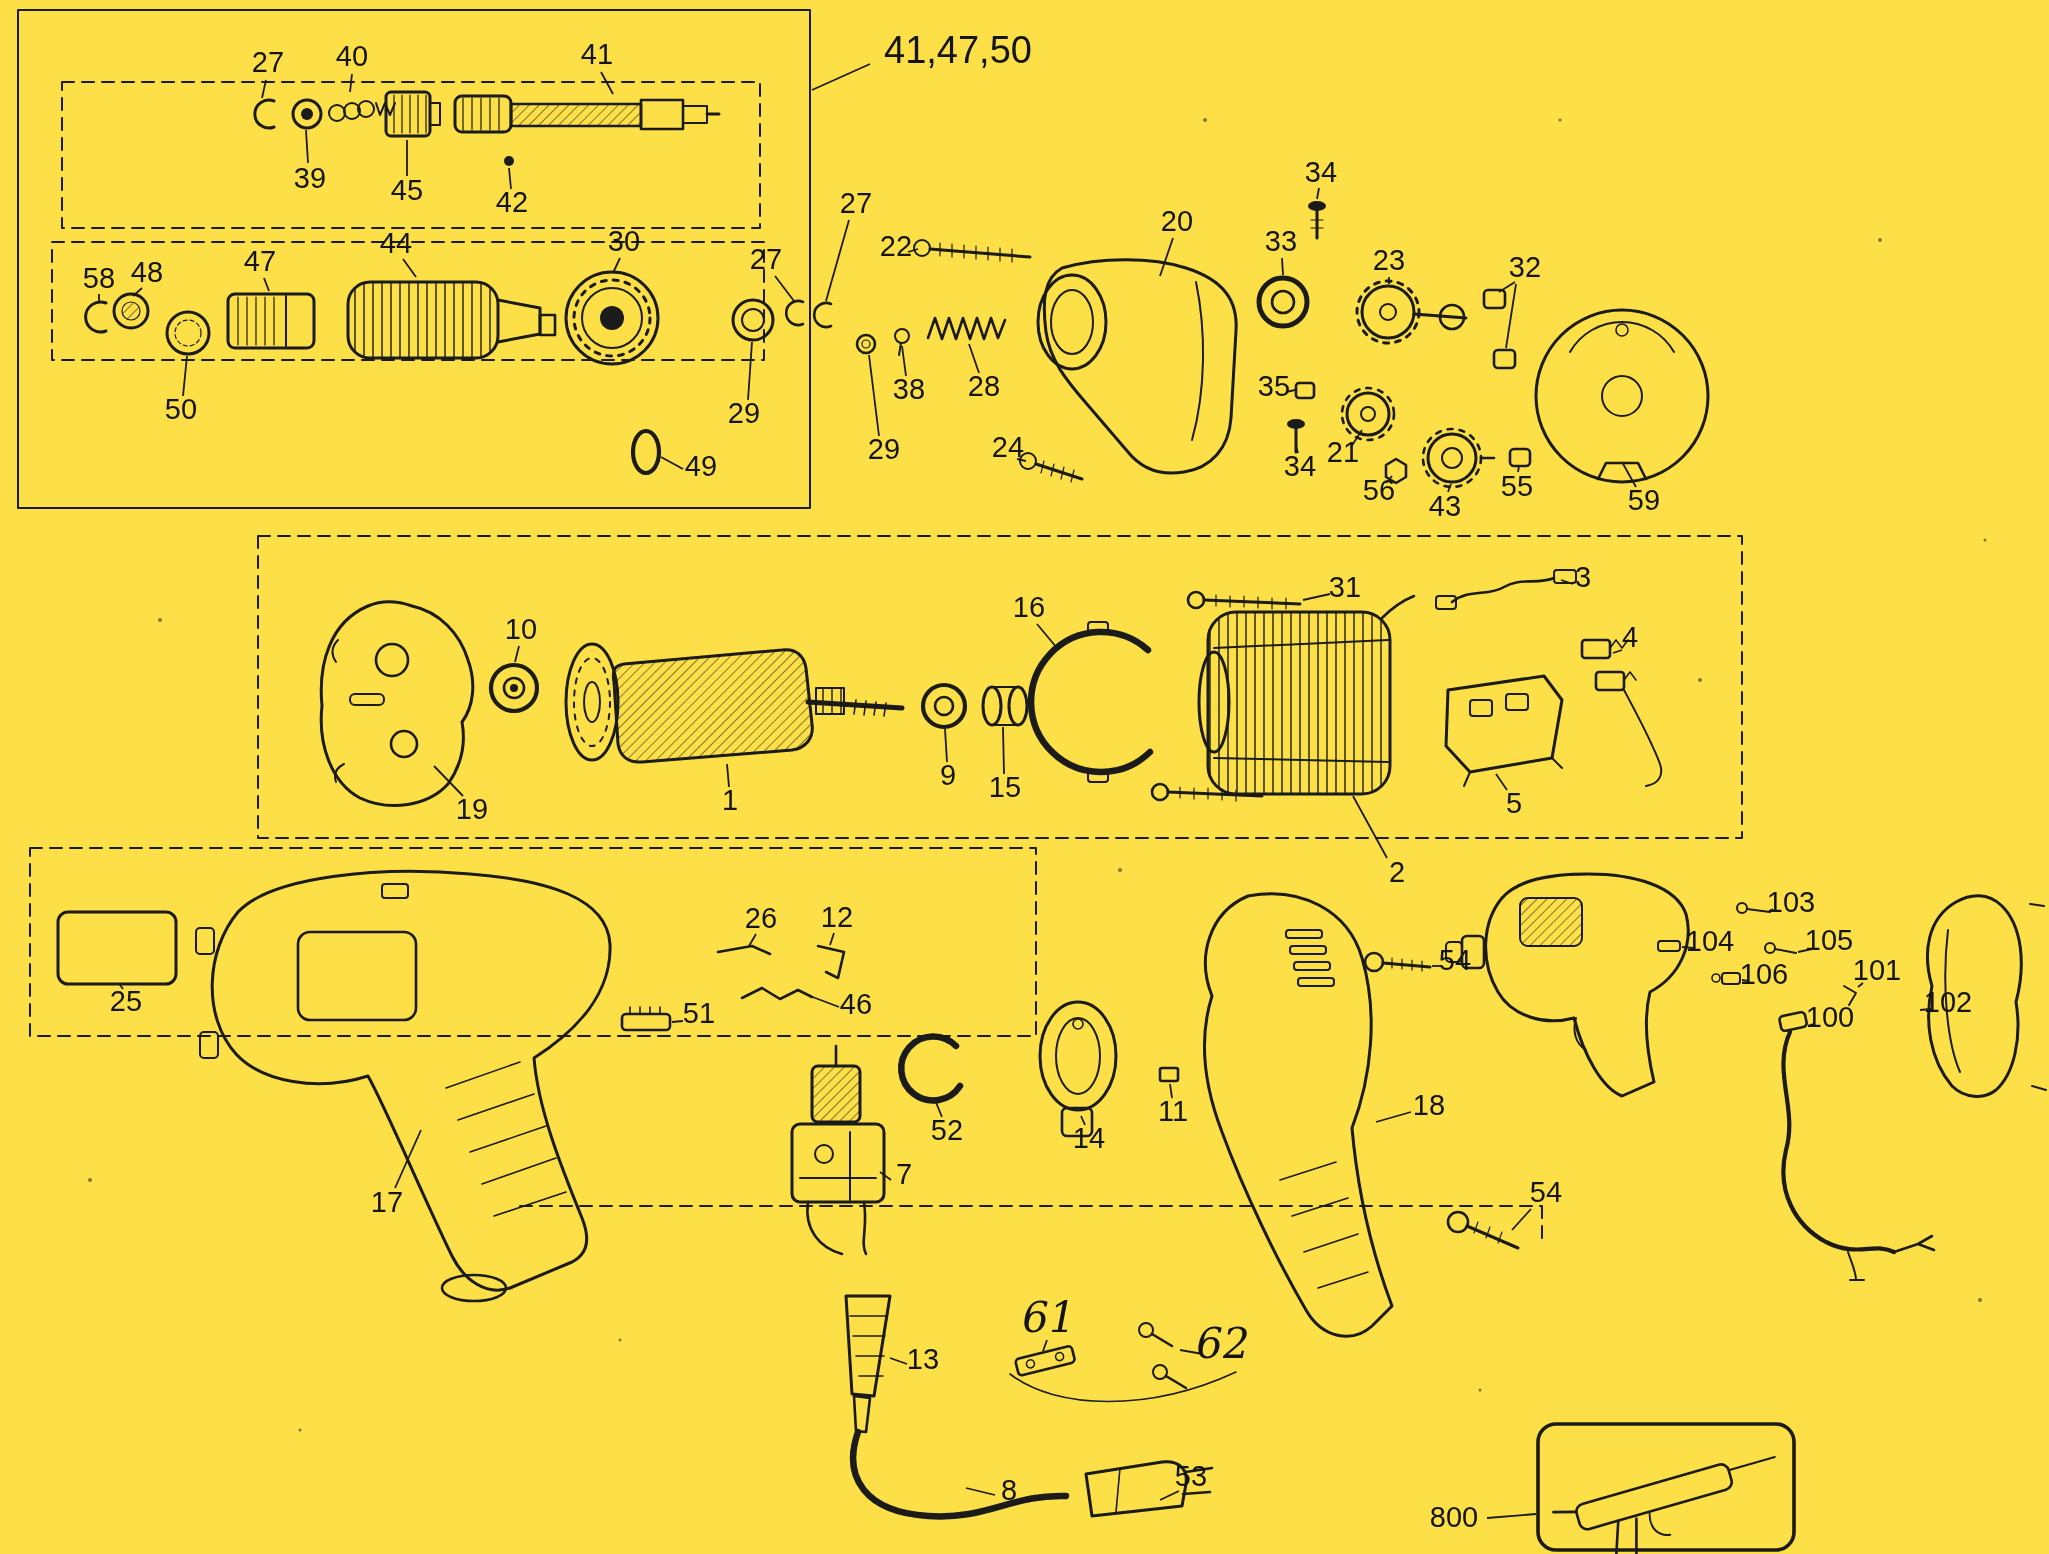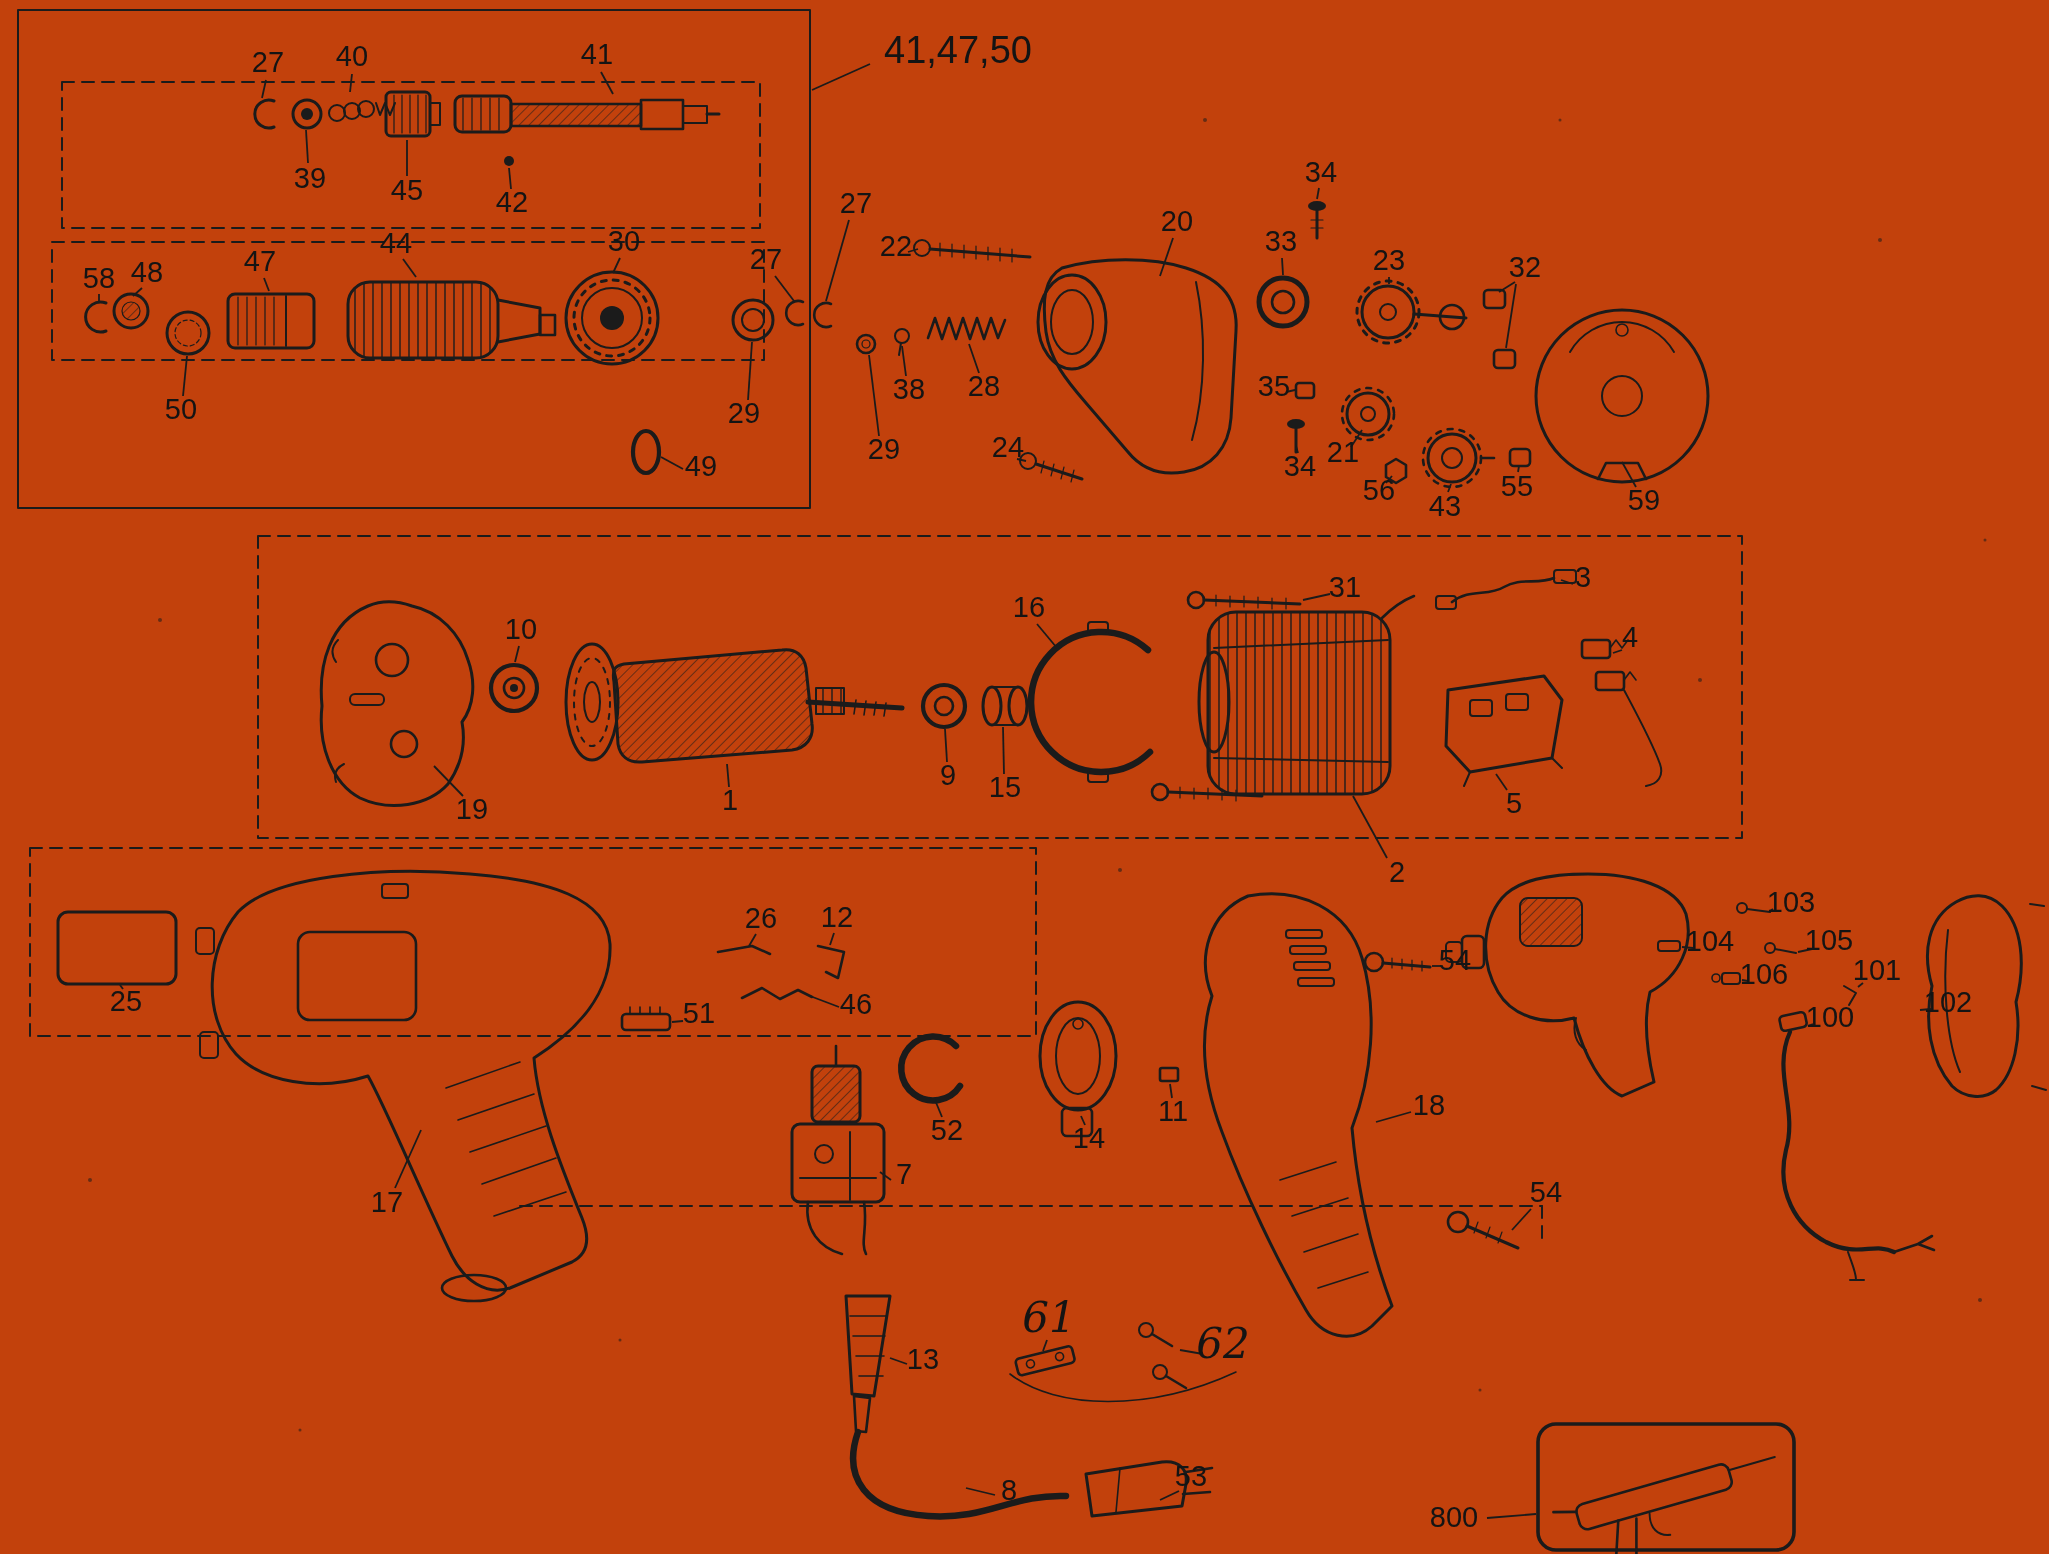--- a/index.html
+++ b/index.html
@@ -1,16 +1,16 @@
 <!DOCTYPE html>
 <html><head>
 <meta charset="utf-8">
 <style>
   html,body{margin:0;padding:0;background:#fbfaf6;}
-  .stage{position:relative;width:2049px;height:1554px;background:#c2410c;overflow:hidden;}
+  .stage{position:relative;width:2049px;height:1554px;background:#fde047;overflow:hidden;}
   .stage > svg{position:absolute;left:0;top:0;}
   .ln{fill:none;stroke:#1b1b1b;stroke-linecap:round;stroke-linejoin:round}
   .lnh{fill:url(#hatch);stroke:#1b1b1b;stroke-linecap:round;stroke-linejoin:round}
   .lnv{fill:url(#vlines);stroke:#1b1b1b;stroke-linecap:round;stroke-linejoin:round}
   .fillink{fill:#1b1b1b;stroke:none}
   .w1{stroke-width:1.2}.w15{stroke-width:1.6}.w2{stroke-width:2}
   .w25{stroke-width:2.6}.w3{stroke-width:3}.w35{stroke-width:3.6}
   .w4{stroke-width:4.2}.w5{stroke-width:5}.w6{stroke-width:6.5}
   .dash{stroke-dasharray:12 8}
   .dashsm{stroke-dasharray:4 3}

